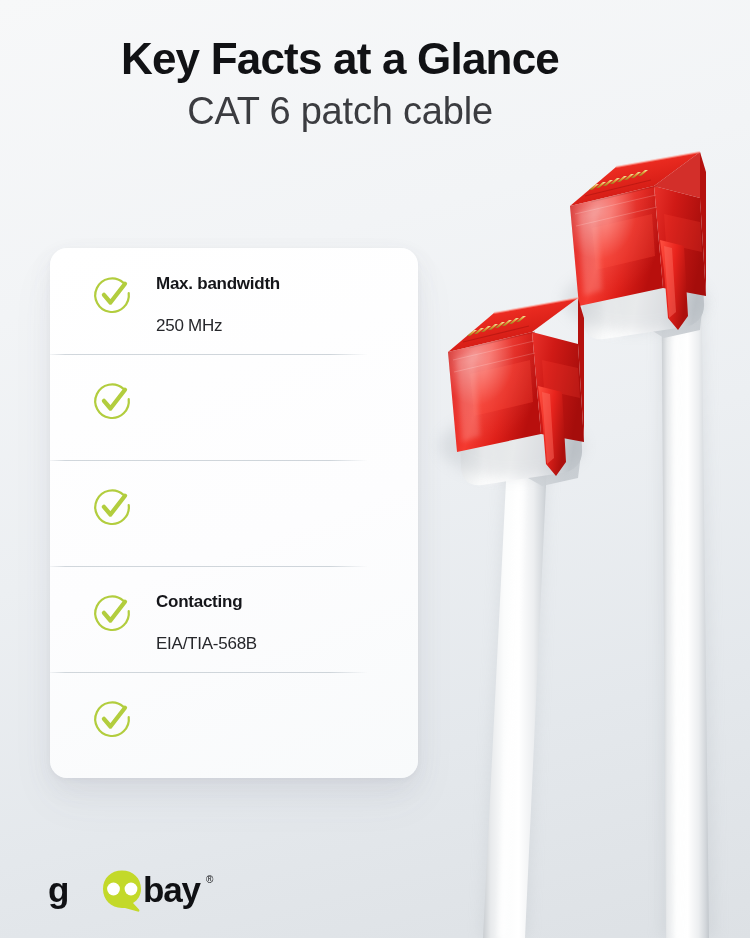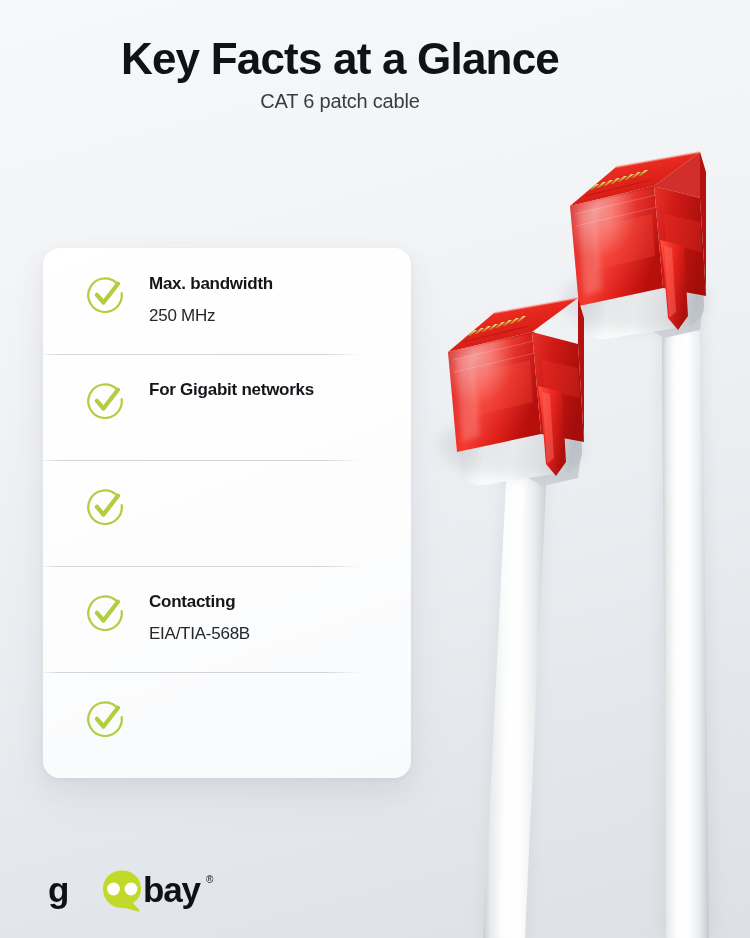--- a/index.html
+++ b/index.html
@@ -31,31 +31,31 @@
   }
   #title {
     font-size:44px;
     font-weight:bold;
     letter-spacing:-0.8px;
     color:#111215;
     line-height:1.12;
   }
   #subtitle {
     margin-top:6px;
-    font-size:20px;
+    font-size:38px;
     font-weight:300;
     letter-spacing:-0.2px;
     color:#3b3c40;
     line-height:1.2;
   }
 
   
   #card {
     position:absolute;
-    left:43px; top:248px;
+    left:50px; top:248px;
     width:368px; height:530px;
     background:linear-gradient(160deg,#ffffff 0%,#fdfdfe 55%,#f8fafb 100%);
     border-radius:17px;
     box-shadow:
       0 2px 5px rgba(90,100,115,0.055),
       0 10px 26px rgba(90,100,115,0.075),
       0 22px 46px rgba(90,100,115,0.05);
     z-index:25;
     padding:0 0 0 0;
     overflow:hidden;
@@ -98,21 +98,21 @@
     color:#15161a;
     letter-spacing:-0.25px;
     line-height:1.32;
   }
   .fact-value {
     font-size:17px;
     font-weight:400;
     color:#26272b;
     letter-spacing:-0.25px;
     line-height:1.36;
-    margin-top:9px;
+    margin-top:19px;
   }
 
   
   #logo {
     position:absolute;
     left:47px; top:868px;
     width:200px; height:44px;
     z-index:30;
   }
   #logo svg { display:block; }
@@ -358,21 +358,20 @@
     </div>
 
     <div class="fact">
       <span class="fact-icon">
         <svg viewBox="0 0 44 44" xmlns="http://www.w3.org/2000/svg">
           <path d="M33.5 9.3 A18 18 0 1 0 39.4 20.6" fill="none" stroke="#b2cd3e" stroke-width="2.4" stroke-linecap="round"></path>
           <path d="M12.8 22.4 L19.8 30.6 L35.4 10.4" fill="none" stroke="#b2cd3e" stroke-width="4.6" stroke-linecap="round" stroke-linejoin="round"></path>
         </svg>
       </span>
       <span class="fact-text">
-        <span class="fact-title">For Gigabit networks</span>
       </span>
     </div>
 
     <div class="fact">
       <span class="fact-icon">
         <svg viewBox="0 0 44 44" xmlns="http://www.w3.org/2000/svg">
           <path d="M33.5 9.3 A18 18 0 1 0 39.4 20.6" fill="none" stroke="#b2cd3e" stroke-width="2.4" stroke-linecap="round"></path>
           <path d="M12.8 22.4 L19.8 30.6 L35.4 10.4" fill="none" stroke="#b2cd3e" stroke-width="4.6" stroke-linecap="round" stroke-linejoin="round"></path>
         </svg>
       </span>

